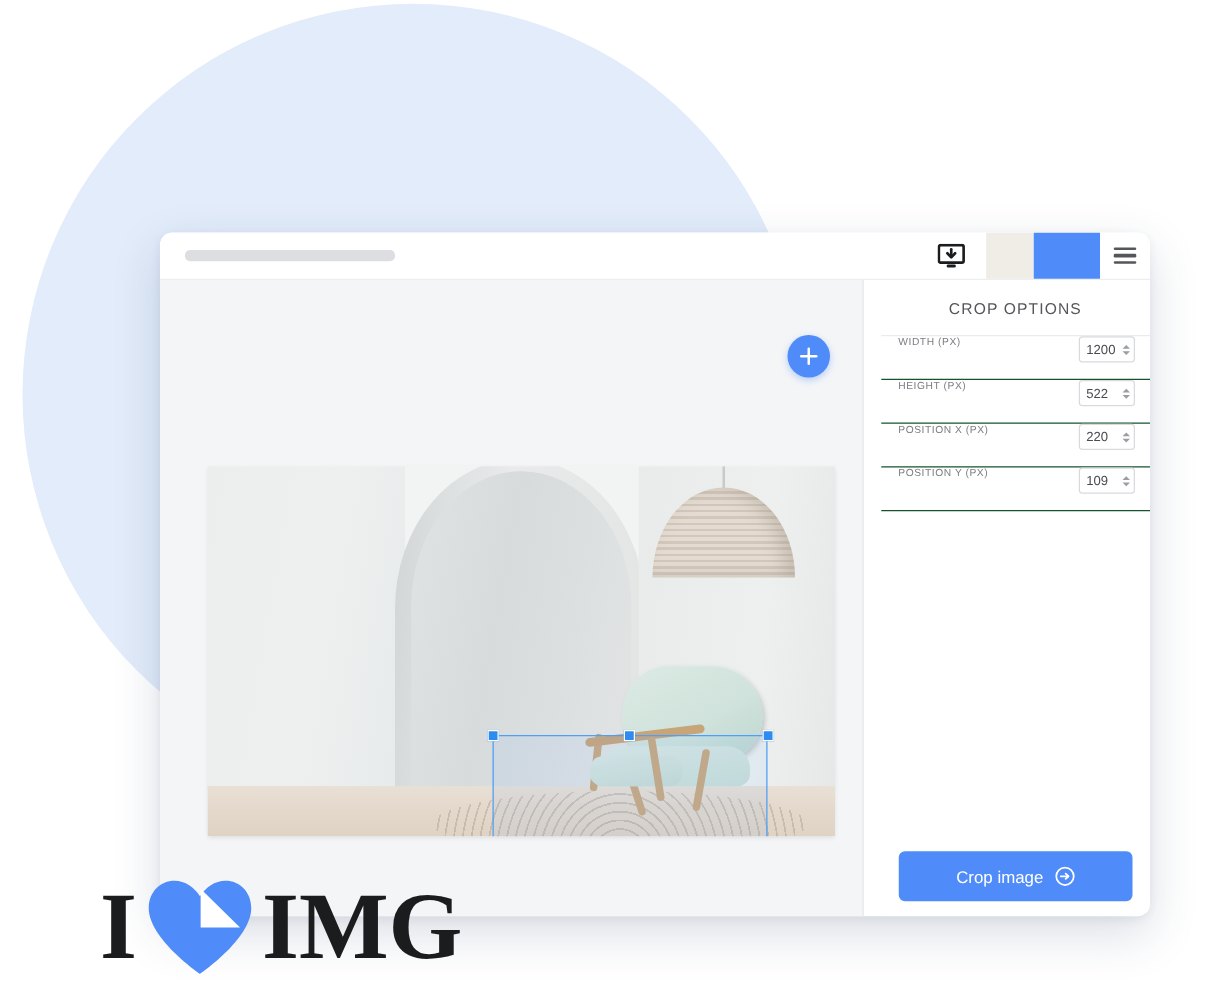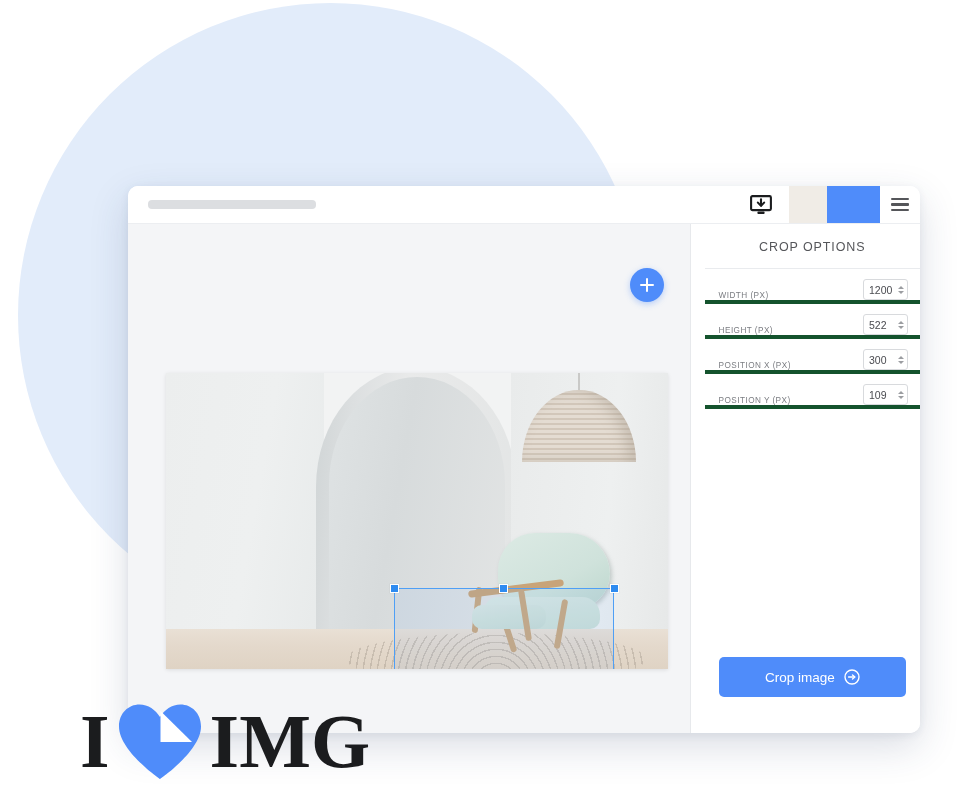--- a/index.html
+++ b/index.html
@@ -173,23 +173,23 @@
   
   .panel { width: 219px; background: #ffffff; display: flex; flex-direction: column; }
   .panel-title {
     text-align: center;
     font-size: 12.5px; letter-spacing: .9px;
     color: #55565a; font-weight: 400;
     padding: 16px 0 14px;
     border-bottom: 1px solid #e9ebee;
   }
   .opt-row {
-    display: flex; align-items: flex-end; justify-content: space-between;
+    display: flex; align-items: flex-start; justify-content: space-between;
     height: 35px; padding: 0 12px 0 14px;
-    border-bottom: 4px solid #14532d;
+    border-bottom: 1px solid #14532d;
   }
   .opt-label {
     font-size: 8.2px; letter-spacing: .45px;
     color: #7b7d82; text-transform: uppercase;
   }
   .spin {
     position: relative;
     width: 45px; height: 21px;
     border: 1px solid #d8dadd; border-radius: 3px;
     background: #fff;
@@ -202,21 +202,21 @@
   .spin-arrows {
     width: 11px; display: flex; flex-direction: column;
     align-items: center; justify-content: center; gap: 2px;
     padding-right: 2px;
   }
   .spin-arrows i { display: block; width: 0; height: 0; }
   .spin-arrows i.up { border-left: 3px solid transparent; border-right: 3px solid transparent; border-bottom: 3.5px solid #9b9da1; }
   .spin-arrows i.dn { border-left: 3px solid transparent; border-right: 3px solid transparent; border-top: 3.5px solid #9b9da1; }
 
   .panel-spacer { flex: 1; }
-  .panel-footer { padding: 0 14px 36px; }
+  .panel-footer { padding: 0 14px 12px; }
   .crop-btn {
     width: 100%; height: 40px;
     background: #4f8cfa; border: none; border-radius: 5px;
     color: #fff; font-size: 13.5px; cursor: pointer;
     display: flex; align-items: center; justify-content: center; gap: 9px;
     font-family: "Liberation Sans", sans-serif;
   }
 
   
   .logo {
@@ -320,21 +320,21 @@
             <span class="spin-arrows">
               <i class="up"></i>
                 <i class="dn"></i>
             </span>
           </span>
         </div>
 
         <div class="opt-row">
           <span class="opt-label">POSITION X (PX)</span>
           <span class="spin">
-            <span class="spin-val">300</span>
+            <span class="spin-val">220</span>
             <span class="spin-arrows">
               <i class="up"></i>
                 <i class="dn"></i>
             </span>
           </span>
         </div>
 
         <div class="opt-row">
           <span class="opt-label">POSITION Y (PX)</span>
           <span class="spin">

